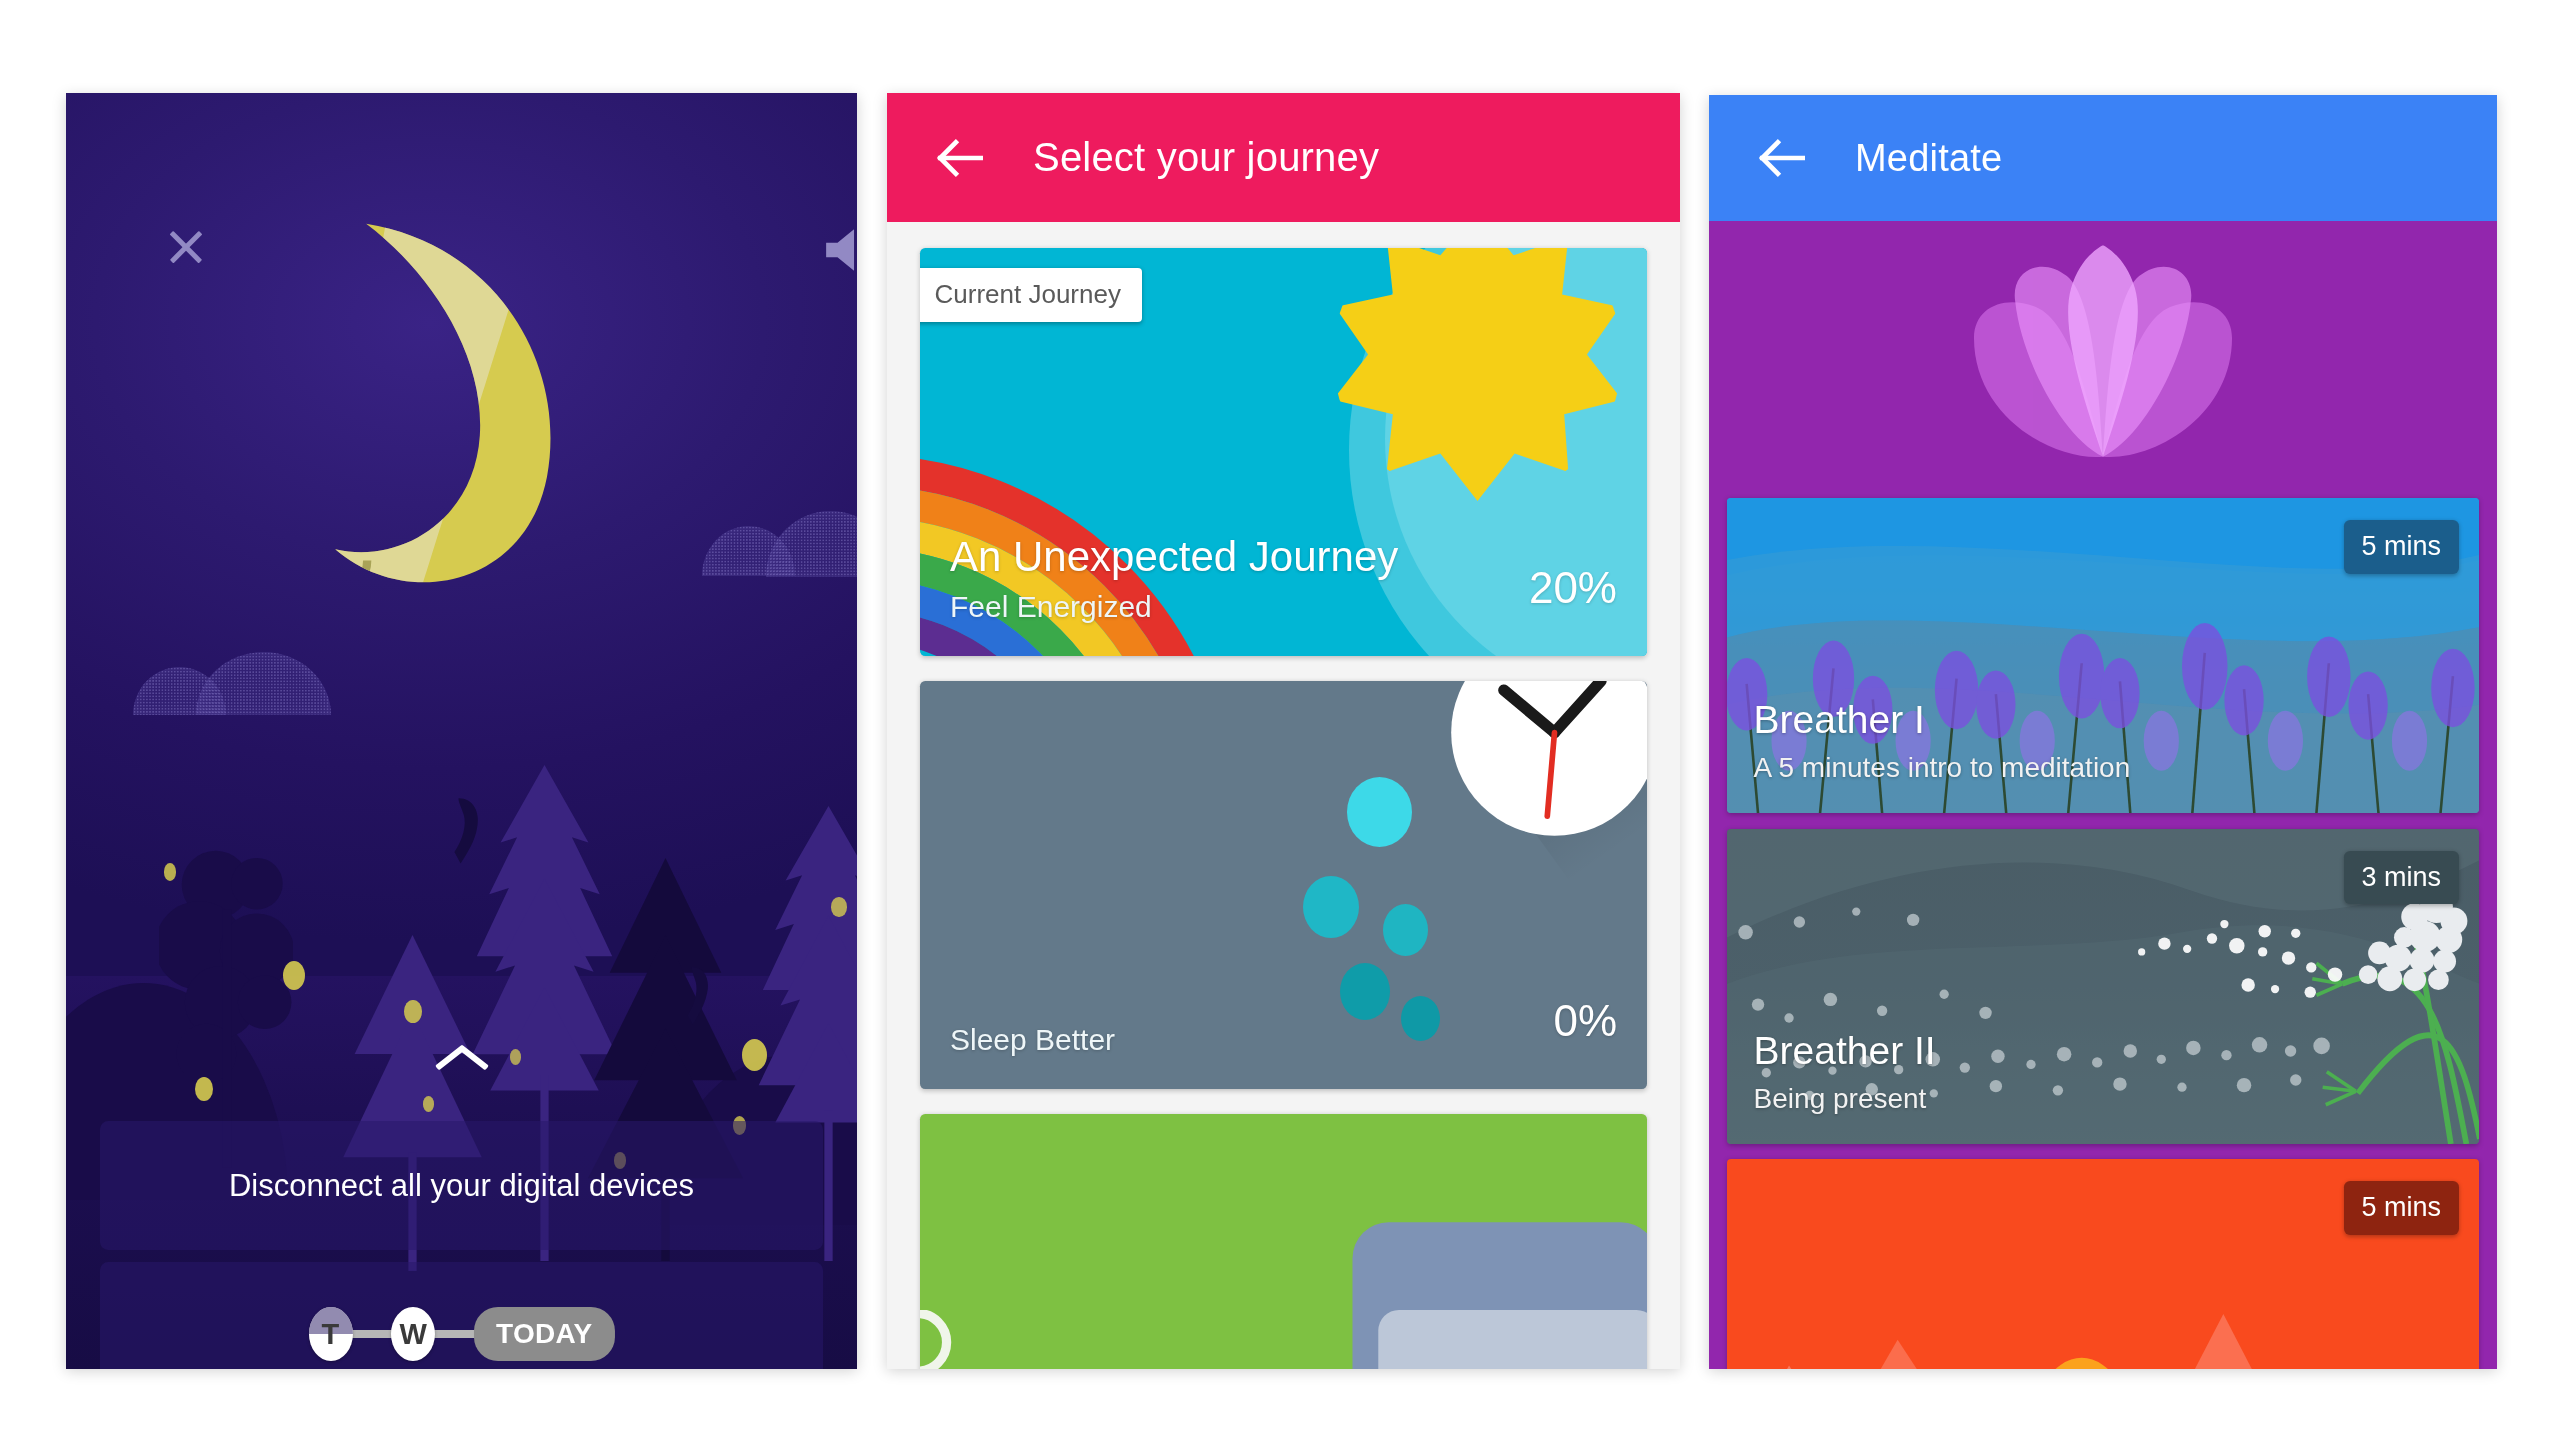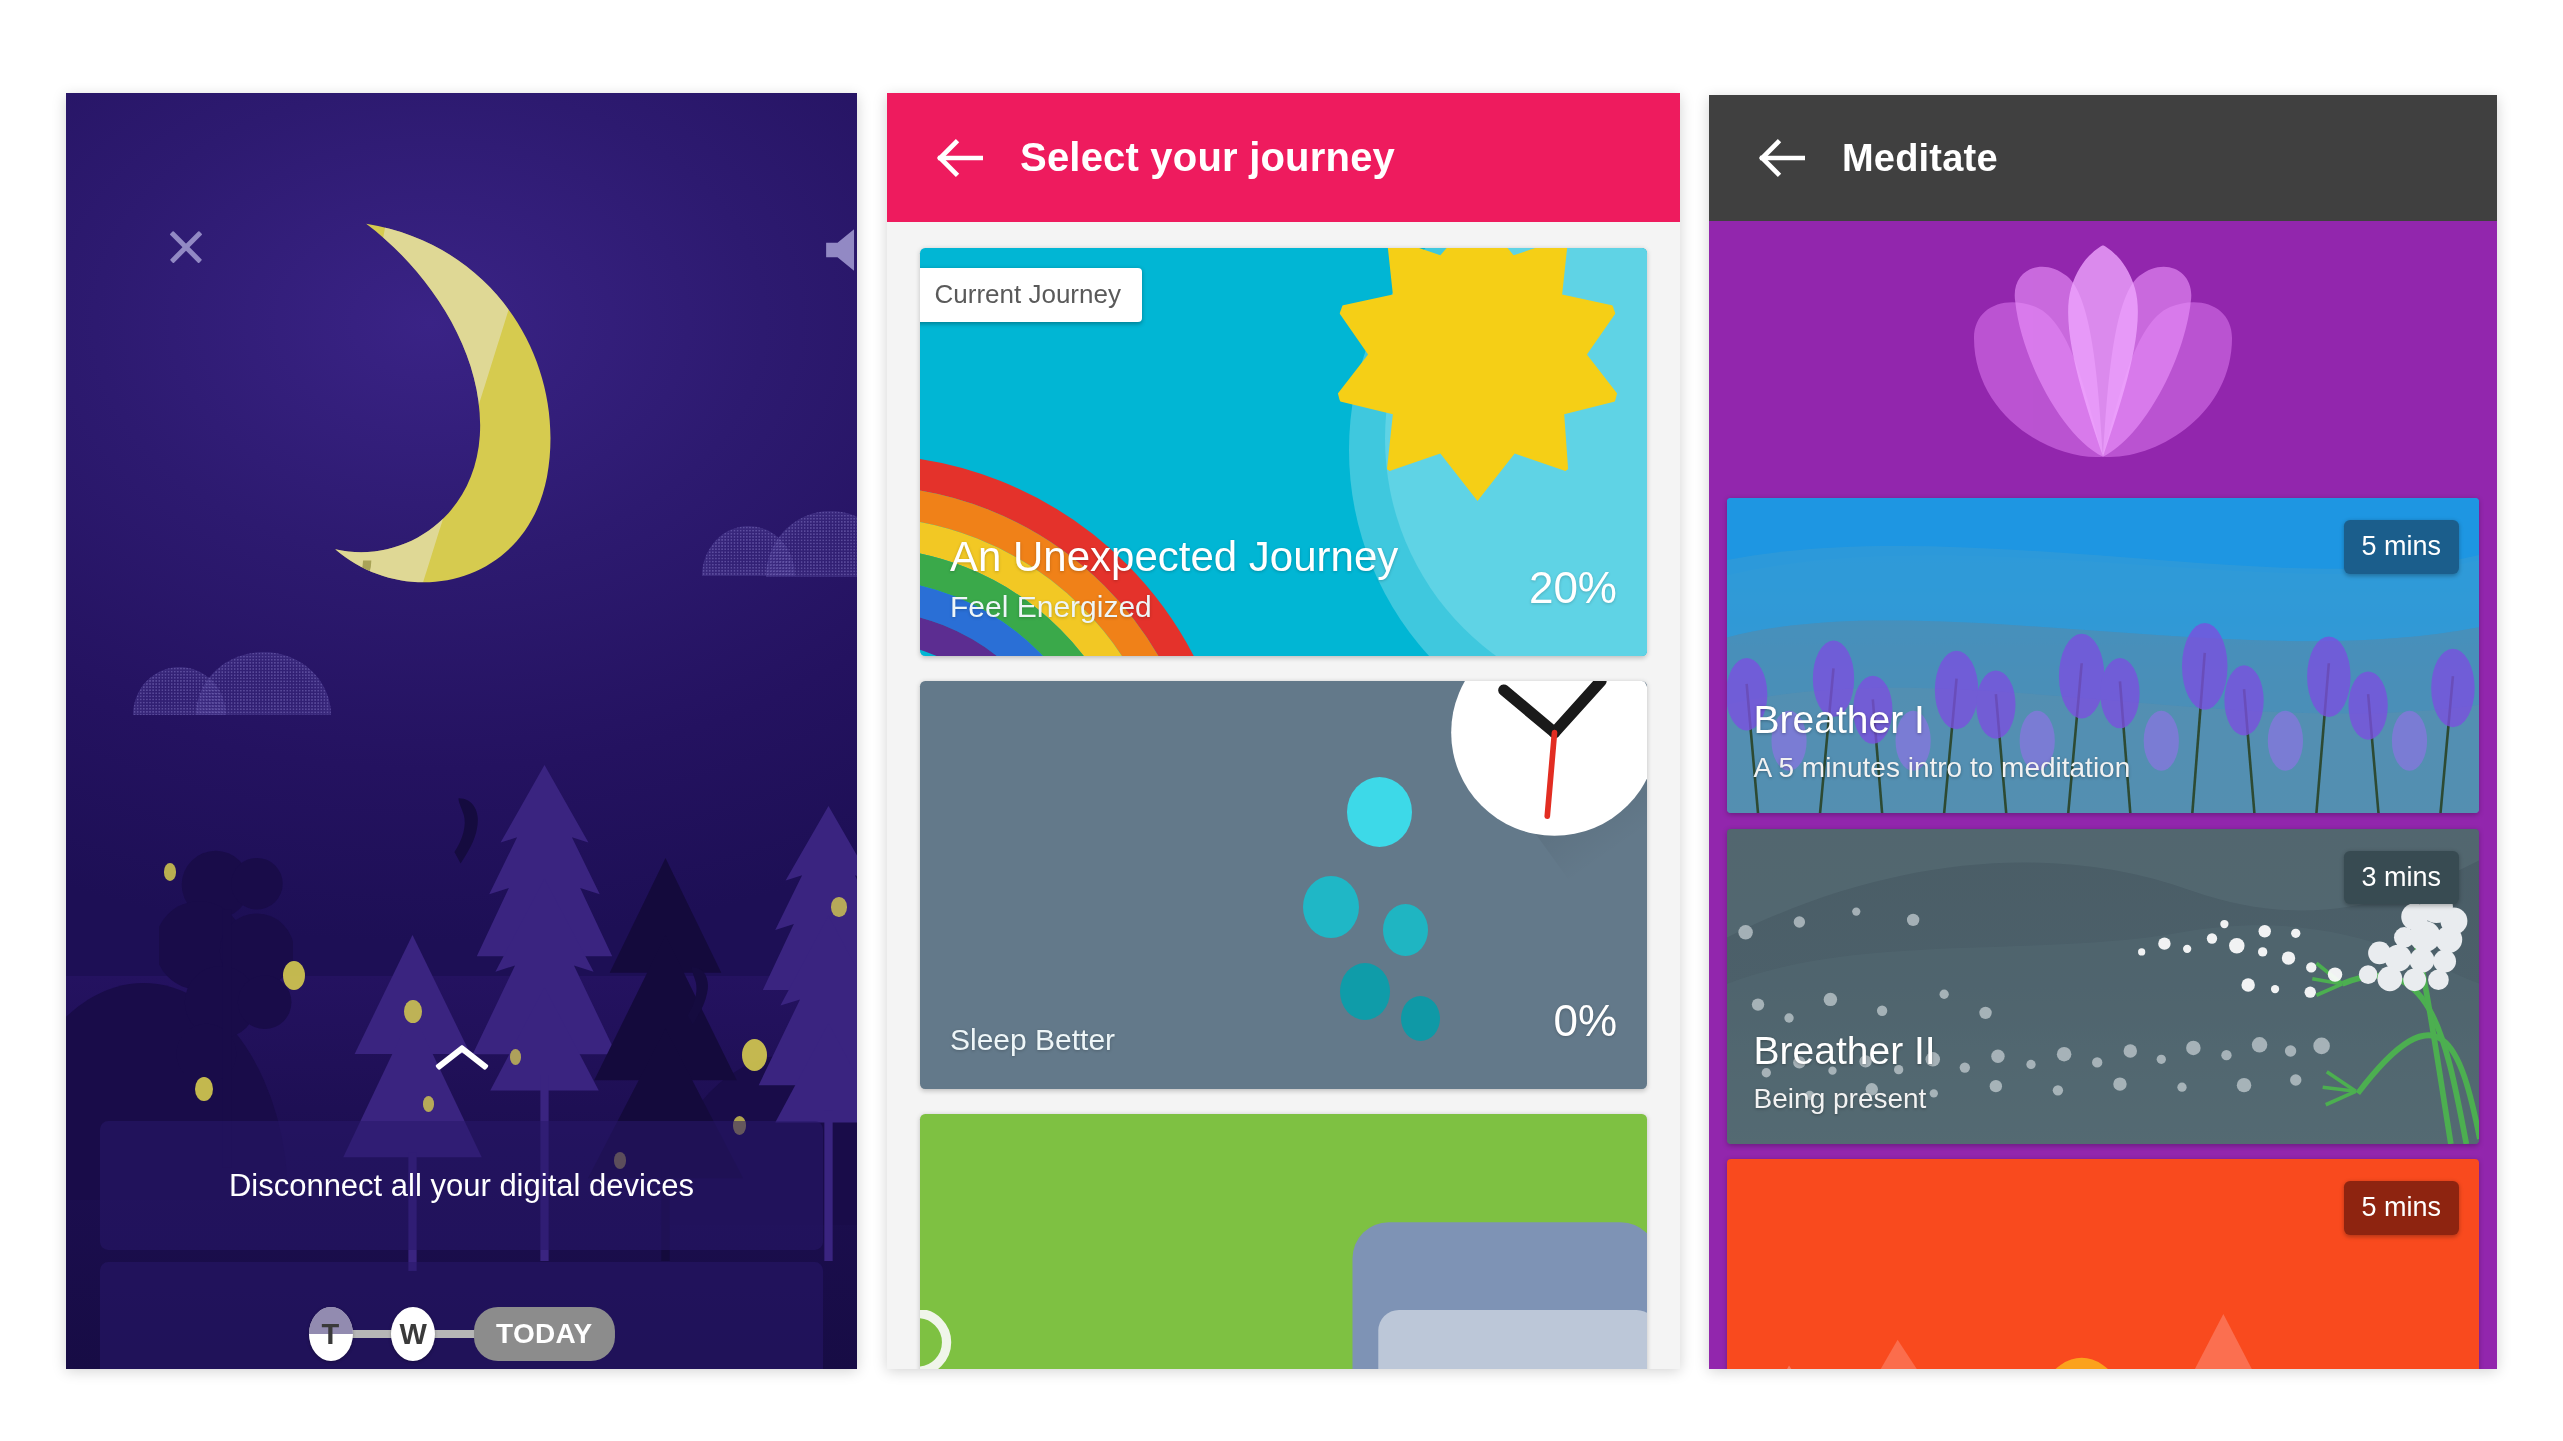--- a/index.html
+++ b/index.html
@@ -79,21 +79,21 @@
   .connector { width:47px; height:8.3px; background:#b6b6b6; margin:0 -4.1px; z-index:1; }
   .day-today { height:54px; padding:0 22px; border-radius:24px; background:#8c8c8c;
      display:flex; align-items:center; justify-content:center; color:#ffffff;
      font-size:28px; font-weight:700; letter-spacing:0.3px; z-index:2; cursor:pointer; }
 
   
   #panel2 { left:887px; top:93px; width:793px; height:1276px; background:#f4f4f4; }
   .appbar { position:absolute; left:0; right:0; top:0; height:129px;
      display:flex; align-items:center; }
   .appbar .back { width:48px; height:48px; margin-left:48px; cursor:pointer; flex:none; }
-  .appbar .title { color:#ffffff; font-size:40px; font-weight:700; margin-left:37px;
+  .appbar .title { color:#ffffff; font-size:40px; font-weight:400; margin-left:50px;
      letter-spacing:0.2px; }
   #panel2 .appbar { background:#ee1b5e; }
 
   .jlist { position:absolute; left:0; right:0; top:129px; bottom:0; padding:26px 33px 0 33px; }
   .jcard { position:relative; width:100%; height:408px; border-radius:5.2px;
      overflow:hidden; margin-bottom:25px; box-shadow:0 1.6px 5.2px rgba(0,0,0,.22);
      cursor:pointer; }
   .jcard .jtitle { position:absolute; left:30px; bottom:75px; color:#ffffff;
      font-size:42px; font-weight:400; text-shadow:0 1px 3.1px rgba(0,0,0,.22); z-index:6; }
   .jcard .jsub { position:absolute; left:30px; bottom:32px; color:#eef6f8;
@@ -106,21 +106,21 @@
 
   .card-cyan { background:#01b6d4; }
   .rainbow { position:absolute; left:-57px; bottom:-171px; width:393px; height:393px; z-index:2; }
   .sunring  { position:absolute; z-index:1; border-radius:50%; }
 
   .card-slate { background:#63798a; }
   .card-green { background:#7ec142; }
 
   
   #panel3 { left:1709px; top:95px; width:788px; height:1274px; background:#9226ad; }
-  #panel3 .appbar { background:#404040; height:126px; }
+  #panel3 .appbar { background:#3b82f6; height:126px; }
   #panel3 .appbar .title { font-size:38px; }
   .lotus { position:absolute; left:50%; top:150px; transform:translateX(-50%);
      width:289px; height:217px; }
   .mlist { position:absolute; left:17.6px; right:17.6px; top:403px; }
   .mcard { position:relative; width:100%; height:315px; border-radius:4.1px;
      overflow:hidden; margin-bottom:15.5px; box-shadow:0 1.6px 5.2px rgba(0,0,0,.25);
      cursor:pointer; }
   .mcard .mtitle { position:absolute; left:27px; bottom:71px; color:#ffffff;
      font-size:39px; font-weight:400; z-index:8; text-shadow:0 1px 3.1px rgba(0,0,0,.3); }
   .mcard .msub { position:absolute; left:27px; bottom:29px; color:#f2f2f2;

